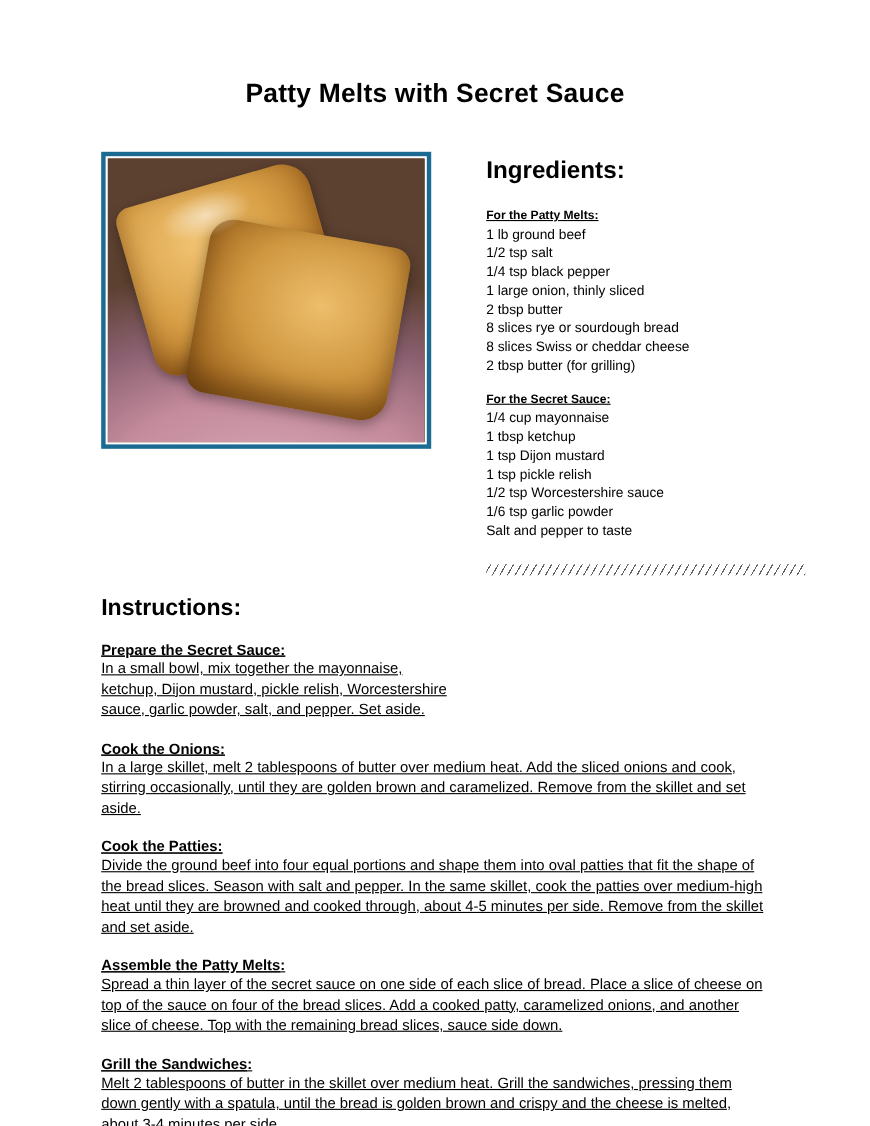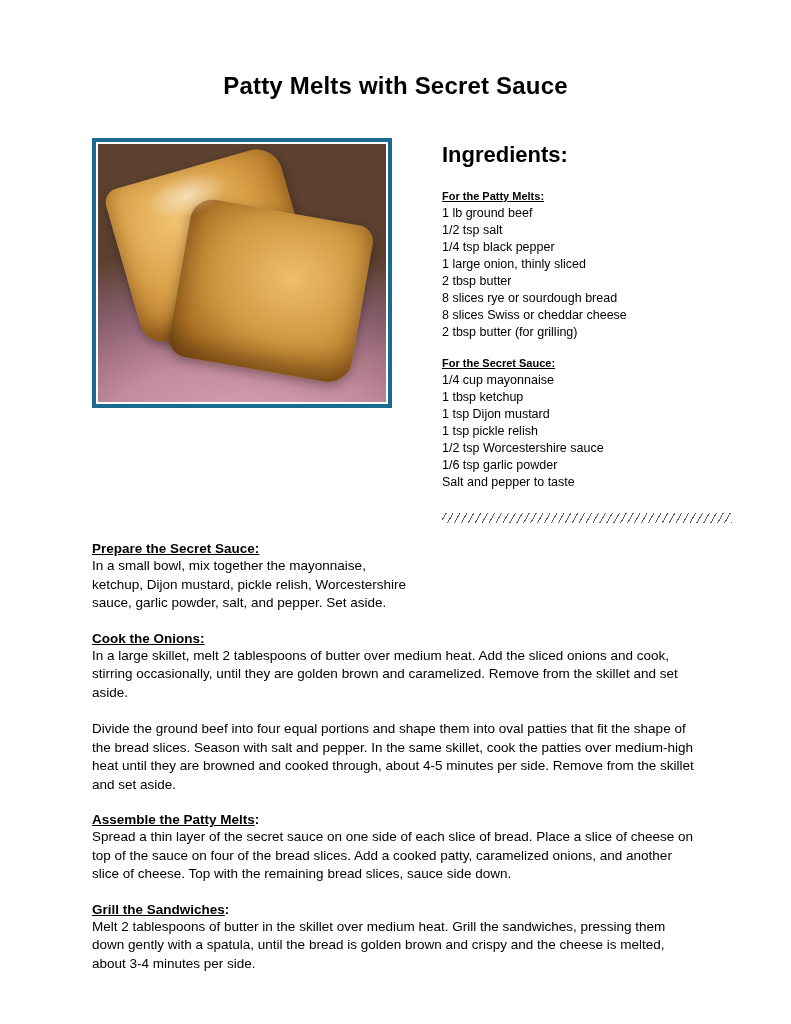--- a/index.html
+++ b/index.html
@@ -172,21 +172,21 @@
   
   .instructions {
     padding: 0 95px 0 92px;
     margin-top: 18px;
   }
   .instructions > h2 {
     font-size: 21px;
     font-weight: bold;
     margin: 0 0 18px 0;
   }
-  .step { margin-bottom: 18px; }
+  .step { margin-bottom: 18px; text-decoration: underline; }
   .step .step-title {
     font-size: 13.5px;
     font-weight: bold;
     margin: 0 0 1px 0;
   }
   .step .step-title .u { text-decoration: underline; }
   .step .step-body {
     font-size: 13.5px;
     line-height: 18.5px;
     margin: 0;
@@ -244,36 +244,40 @@
           <li>1/6 tsp garlic powder</li>
           <li>Salt and pepper to taste</li>
         </ul>
       </div>
 
       <div class="squiggle-rule"></div>
     </div>
   </div>
 
   <div class="instructions">
+    <h2>Instructions:</h2>
 
     <div class="step first">
       <p class="step-title">
         <span class="u">Prepare the Secret Sauce:</span><span></span>
       </p>
       <p class="step-body"> In a small bowl, mix together the mayonnaise, ketchup, Dijon mustard, pickle relish, Worcestershire sauce, garlic powder, salt, and pepper. Set aside.</p>
     </div>
 
     <div class="step">
       <p class="step-title">
         <span class="u">Cook the Onions:</span><span></span>
       </p>
       <p class="step-body">In a large skillet, melt 2 tablespoons of butter over medium heat. Add the sliced onions and cook, stirring occasionally, until they are golden brown and caramelized. Remove from the skillet and set aside.</p>
     </div>
 
     <div class="step">
+      <p class="step-title">
+        <span class="u">Cook the Patties:</span><span></span>
+      </p>
       <p class="step-body">Divide the ground beef into four equal portions and shape them into oval patties that fit the shape of the bread slices. Season with salt and pepper. In the same skillet, cook the patties over medium-high heat until they are browned and cooked through, about 4-5 minutes per side. Remove from the skillet and set aside.</p>
     </div>
 
     <div class="step">
       <p class="step-title">
         <span class="u">Assemble the Patty Melts</span><span>:</span>
       </p>
       <p class="step-body">Spread a thin layer of the secret sauce on one side of each slice of bread. Place a slice of cheese on top of the sauce on four of the bread slices. Add a cooked patty, caramelized onions, and another slice of cheese. Top with the remaining bread slices, sauce side down.</p>
     </div>
 

